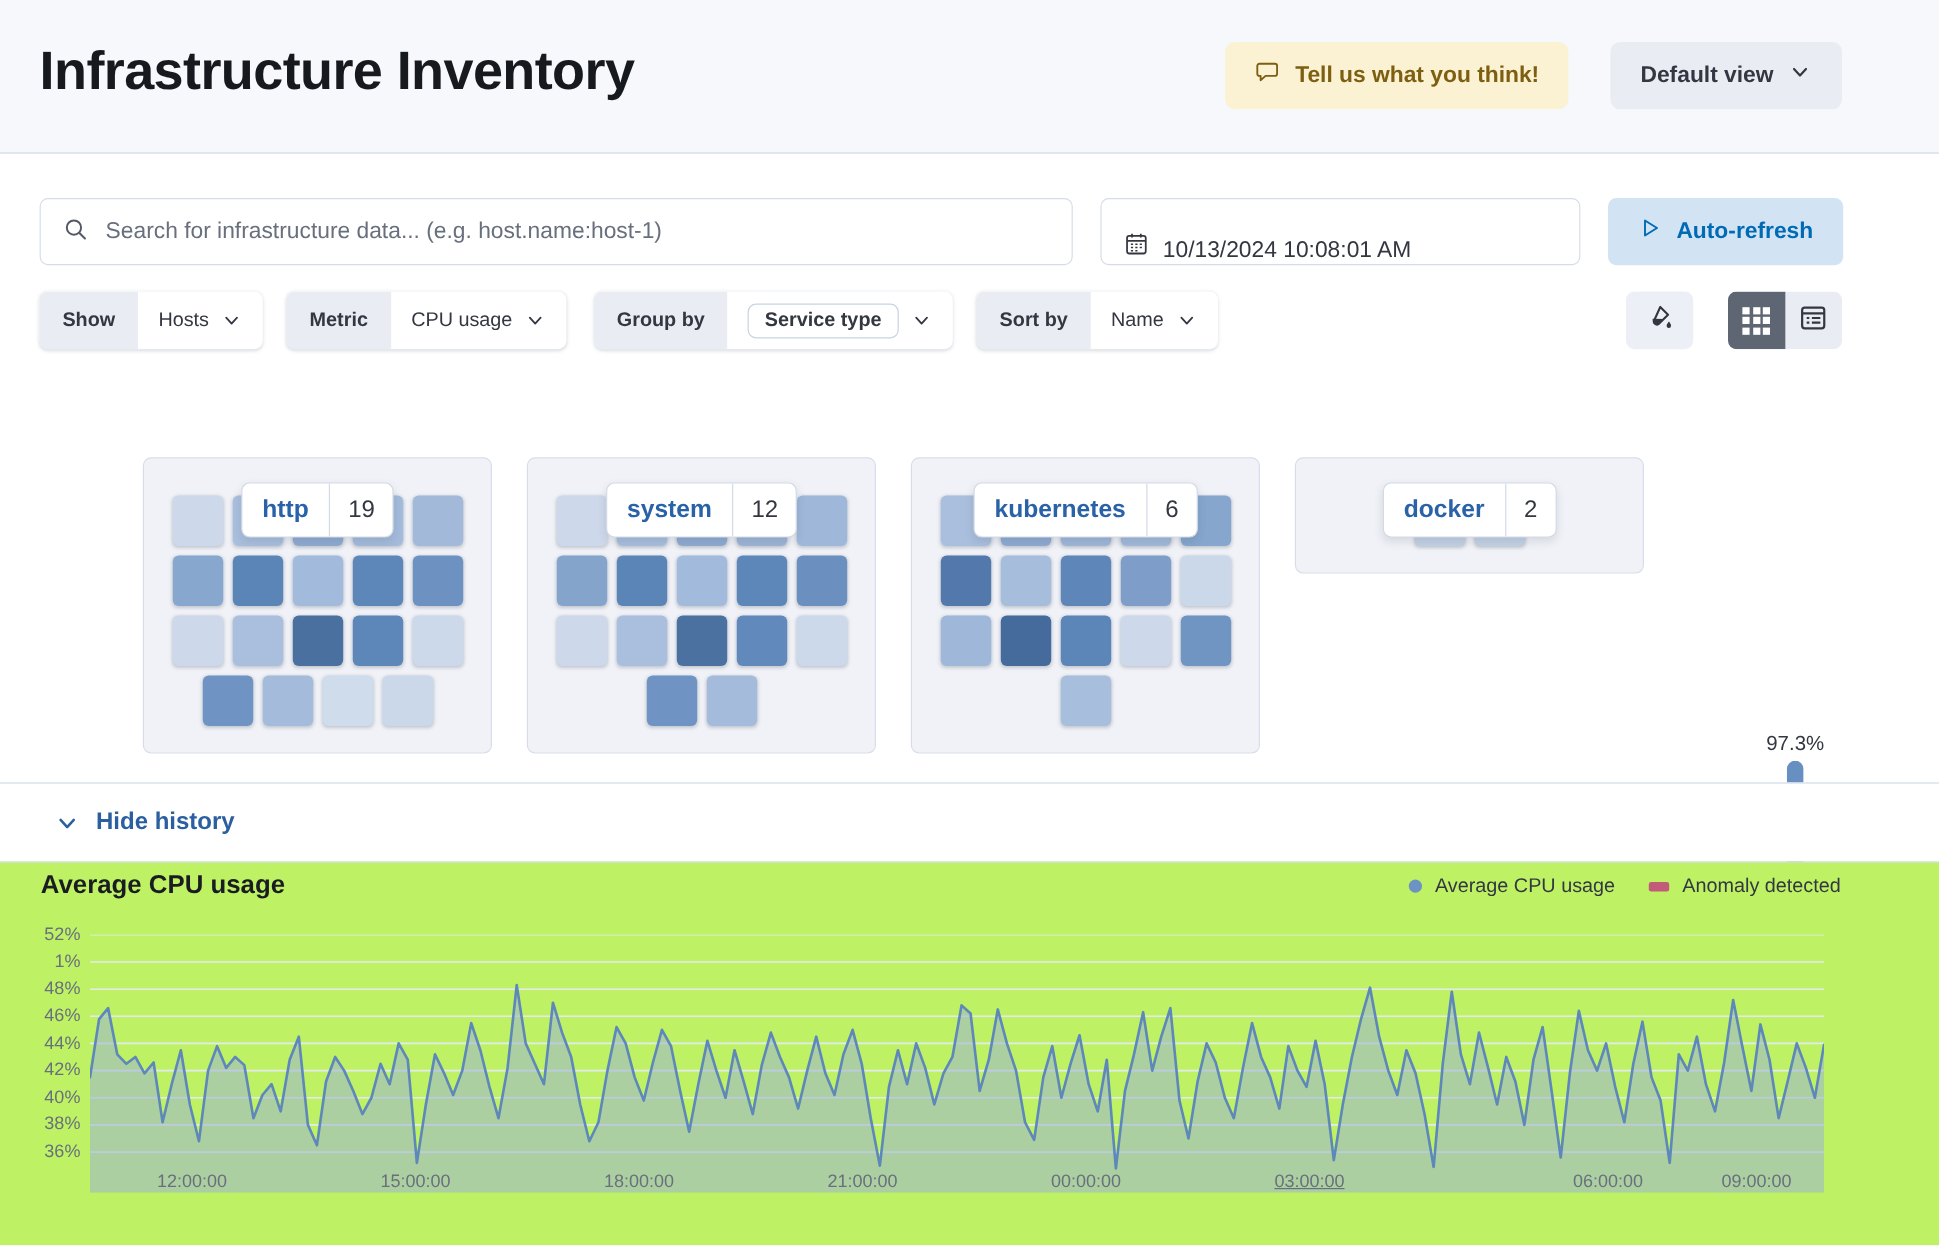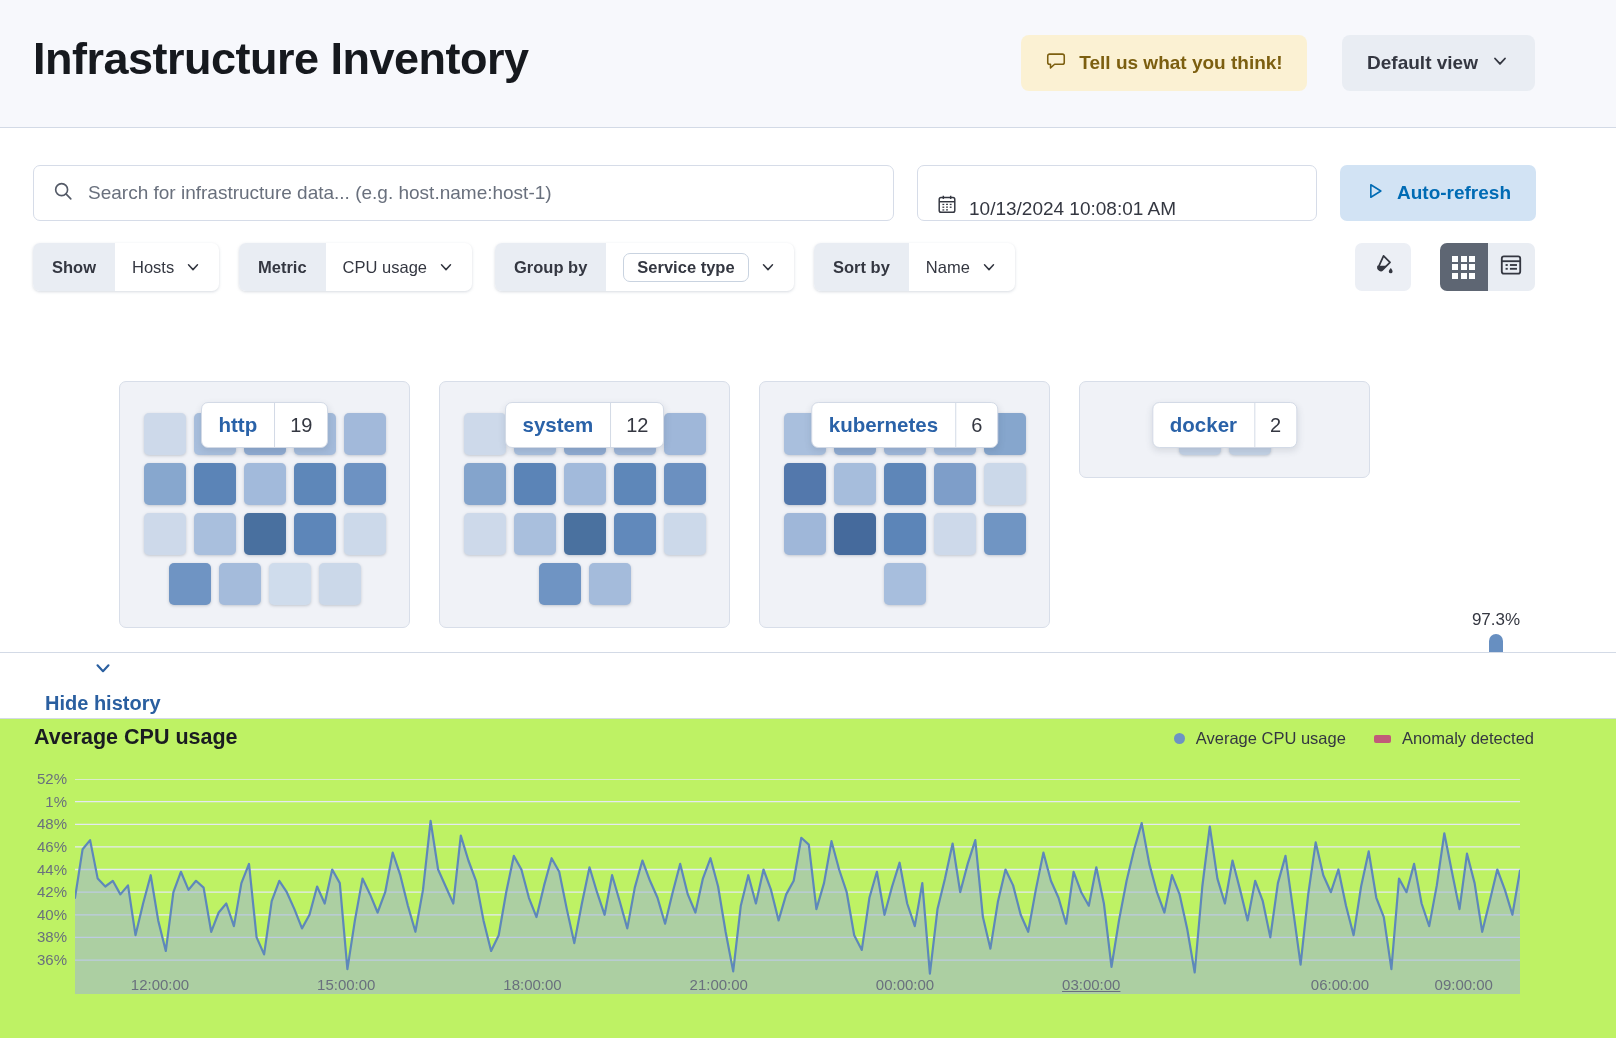--- a/index.html
+++ b/index.html
@@ -70,21 +70,21 @@
   .scale-max { font-size:17px; color:#343741; }
   .scale-bar { width:14px; height:290px; margin:4px auto 2px auto; border-radius:7px; overflow:hidden;
                display:flex; flex-direction:column; }
   .scale-bar div { flex:1; }
   .scale-min { font-size:17px; color:#343741; }
 
   
   .history-toggle-bar { position:absolute; left:0; top:652px; width:1616px; height:66px;
                         border-top:1px solid #d3dae6; background:#fff; display:flex; align-items:center; }
   .hide-history { margin-left:45px; display:flex; align-items:center; gap:13px; color:#2a5fa0;
-                  font-size:20px; font-weight:600; cursor:pointer;flex-direction:column; }
+                  font-size:20px; font-weight:600; cursor:pointer; }
 
   
   .history-panel { position:absolute; left:0; top:718px; width:1616px; height:320px;
                    background:#bef264; border-top:1px solid #d3dae6; }
   .chart-title { position:absolute; left:34px; top:6px; font-size:21.5px; font-weight:700; color:#1a1c21; }
   .chart-legend { position:absolute; right:82px; top:10px; display:flex; align-items:center; gap:28px; }
   .legend-item { display:flex; align-items:center; gap:11px; font-size:16.5px; color:#343741; cursor:pointer; }
   .legend-dot { width:11px; height:11px; border-radius:50%; }
   .legend-rect { width:17px; height:8px; border-radius:2px; }
   .y-axis { position:absolute; left:0; top:0; width:67px; height:260px; }

